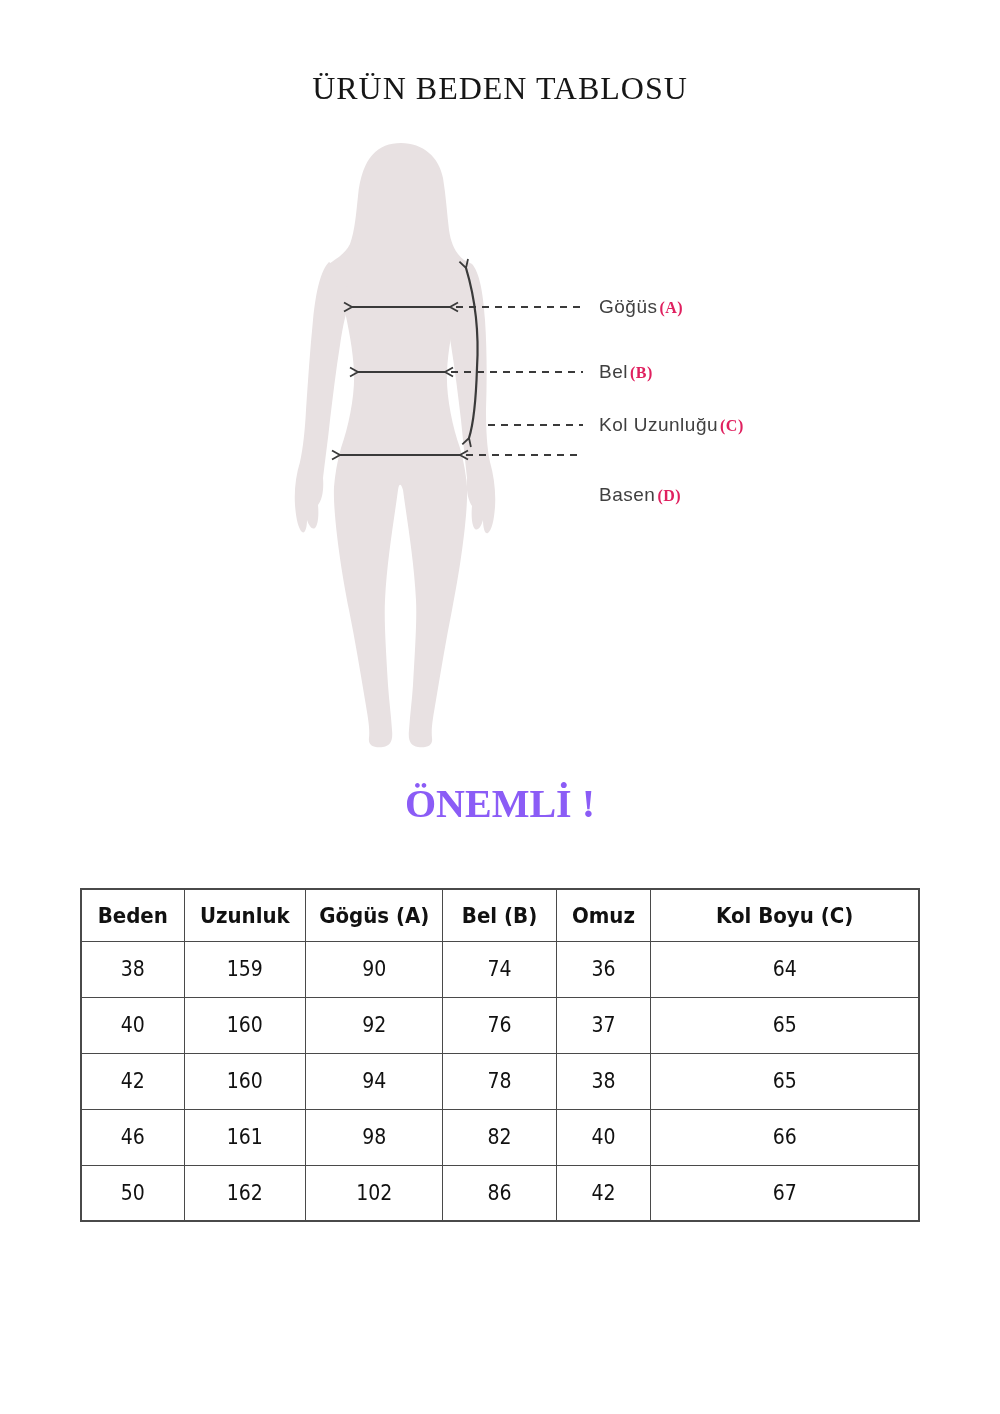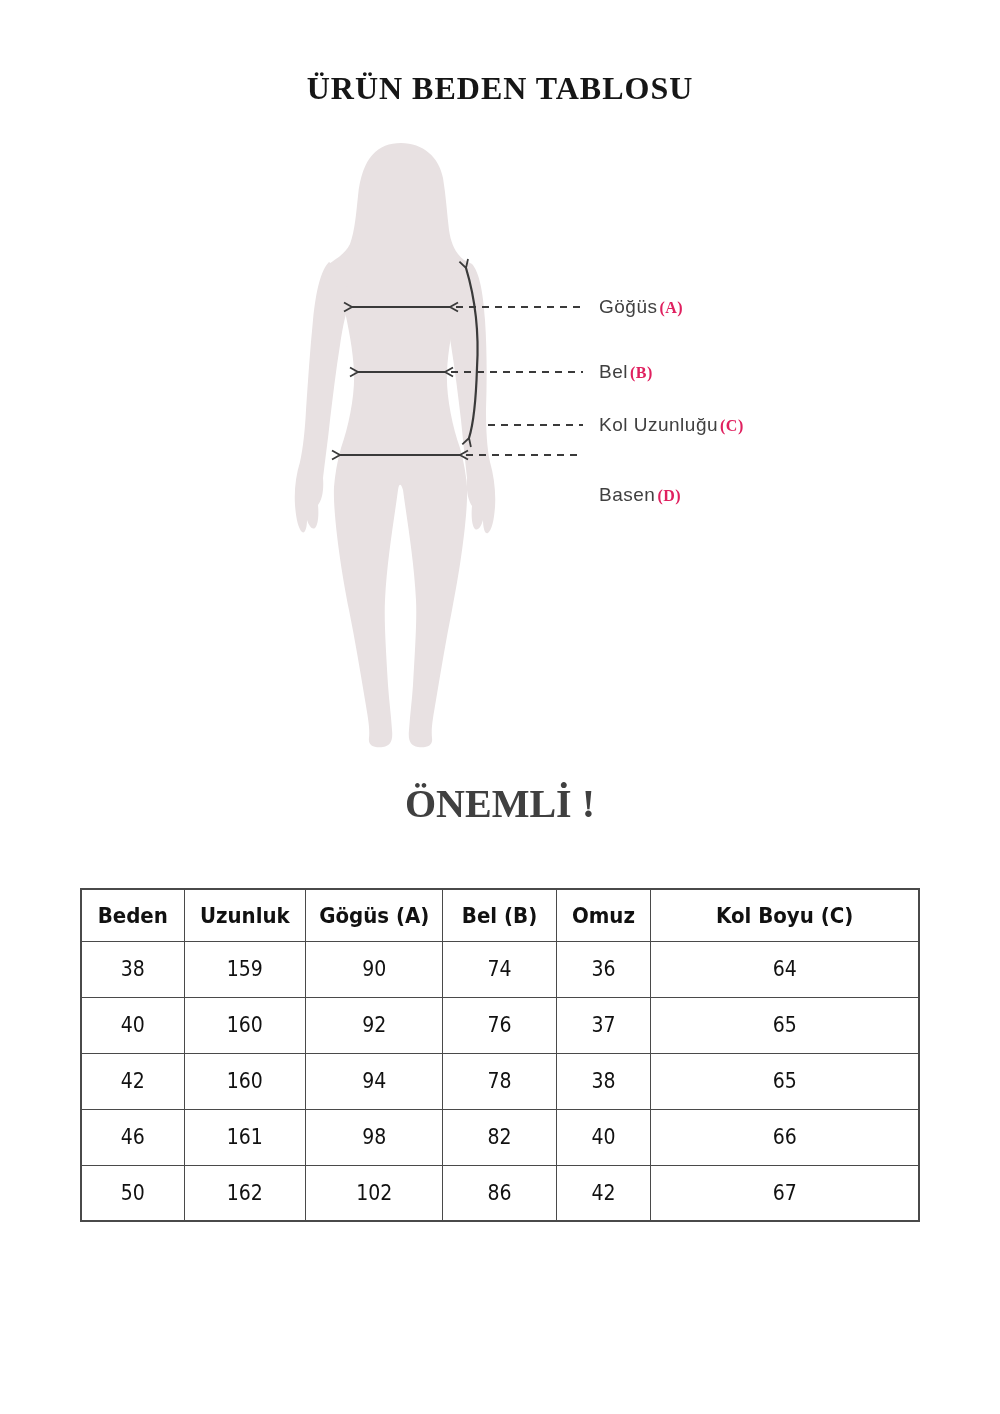--- a/index.html
+++ b/index.html
@@ -11,21 +11,21 @@
     font-family: "Liberation Sans", sans-serif;
   }
 
   
   .page-title {
     position: absolute;
     top: 70px; left: 0; width: 1000px;
     margin: 0;
     text-align: center;
     font-family: "Liberation Serif", serif;
-    font-weight: 700;
+    font-weight: 400;
     font-size: 32px;
     letter-spacing: 1px;
     color: #161616;
   }
 
   
   .figure-svg {
     position: absolute;
     top: 0; left: 0;
     width: 1000px; height: 780px;
@@ -55,21 +55,21 @@
   .warning-block {
     position: absolute;
     top: 780px; left: 0; width: 1000px;
     text-align: center;
   }
   .warning-heading {
     margin: 0;
     font-family: "Liberation Serif", serif;
     font-weight: 700;
     font-size: 40px;
-    color: #404040;
+    color: #8b5cf6;
   }
   .warning-sub {
     margin: 9px 0 0 0;
     font-family: "Liberation Serif", serif;
     font-weight: 700;
     font-size: 26px;
     color: #e00000;
     white-space: nowrap;
   }
 

